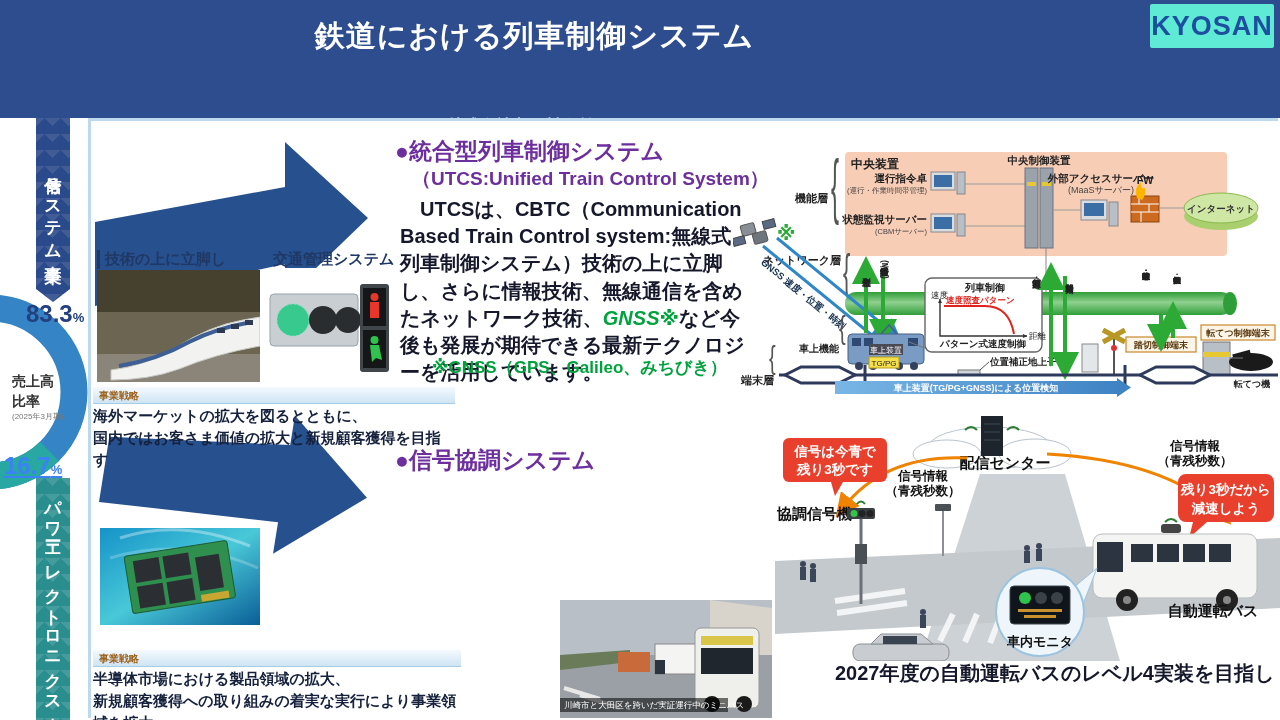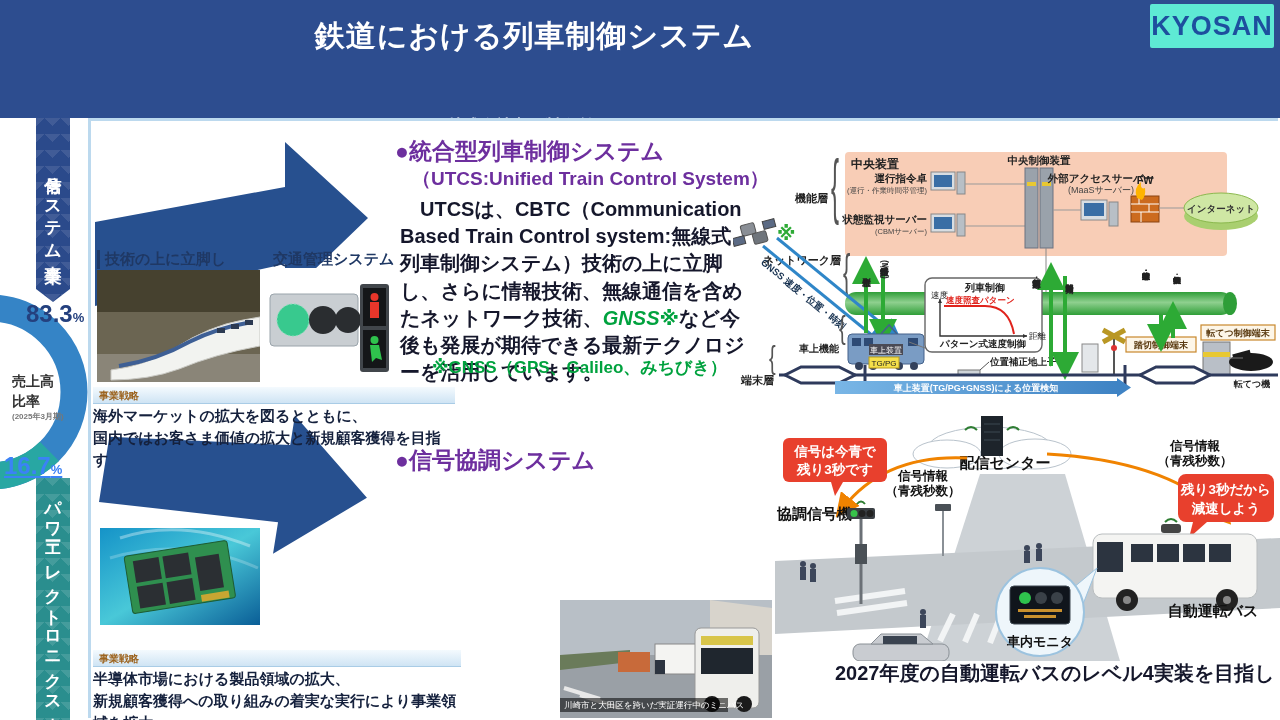--- a/index.html
+++ b/index.html
@@ -26,21 +26,21 @@
   .banner1{left:36px;top:118px;height:184px;background-color:#2b4a8b;
     background-image:linear-gradient(135deg,rgba(255,255,255,.10) 25%,transparent 25%),linear-gradient(225deg,rgba(255,255,255,.10) 25%,transparent 25%);
     clip-path:polygon(0 0,100% 0,100% 93%,50% 100%,0 93%);}
   .banner2{left:36px;top:478px;height:242px;background-color:#2a8e8e;
     background-image:linear-gradient(135deg,rgba(255,255,255,.12) 25%,transparent 25%),linear-gradient(225deg,rgba(255,255,255,.12) 25%,transparent 25%);}
 
   .pct1{left:26px;top:300px;font-size:24px;font-weight:bold;color:#24407e;}
   .pct2{left:4px;top:452px;font-size:24px;font-weight:bold;color:#3b82f6;text-decoration:underline;}
   .pct .u{font-size:13px;}
   .donut-center{left:12px;top:372px;width:64px;font-size:14px;font-weight:bold;color:#333;line-height:1.4;}
-  .donut-note{font-size:8px;color:#777;font-weight:bold;}
+  .donut-note{font-size:8px;color:#777;font-weight:normal;}
 
   
   .h-purple{color:#6d2f9e;font-weight:bold;font-size:23px;}
   .h-purple2{color:#6d2f9e;font-weight:bold;font-size:19px;}
   .body-txt{font-weight:bold;font-size:20px;color:#15172b;line-height:1.36;}
   .gnss{color:#00a23e;font-style:italic;}
   .gnote{color:#00a23e;font-weight:bold;font-size:17px;text-align:right;}
 
   
   .strat-hdr{height:19px;background:linear-gradient(#f4fafe,#cfe4f4);border-top:2px solid #fff;border-bottom:1px solid #a9cce6;

